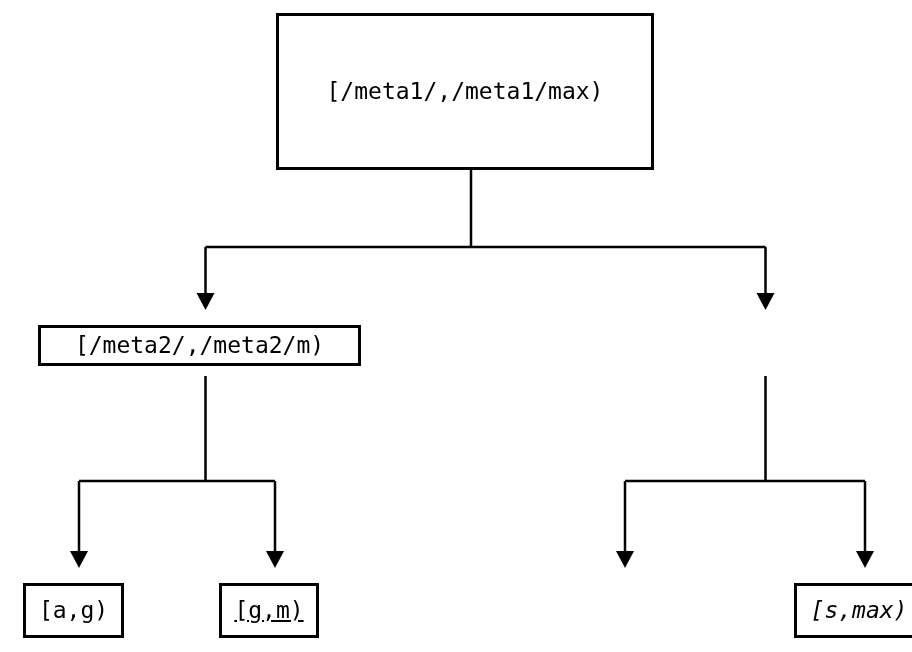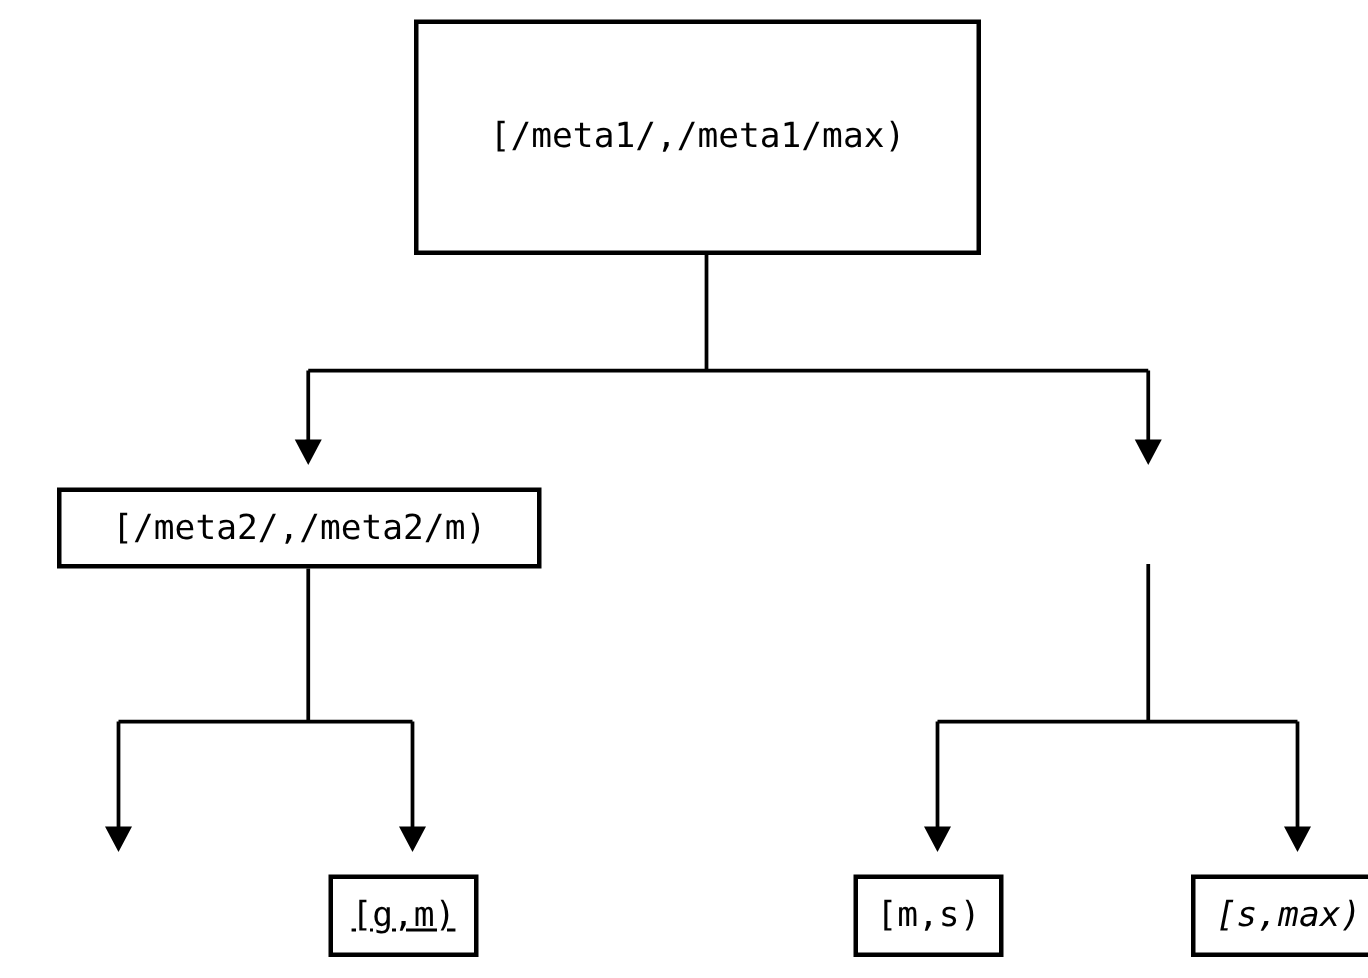--- a/index.html
+++ b/index.html
@@ -34,21 +34,21 @@
     justify-content: center;
     font-size: 23px;
     line-height: 1;
     white-space: nowrap;
   }
   .node span {
     display: block;
   }
   
   .node-root       { left: 260px; top: 13px;  width: 378px; height: 157px; }
-  .node-meta2-left { left: 22px;  top: 325px; width: 323px; height: 54px; }
+  .node-meta2-left { left: 22px;  top: 325px; width: 323px; height: 41px; }
   .node-meta2-right{ left: 582px; top: 325px; width: 323px; height: 51px; }
   .node-leaf-ag    { left: 7px;   top: 583px; width: 101px; height: 55px; }
   .node-leaf-gm    { left: 203px; top: 583px; width: 100px; height: 55px; text-decoration: underline; }
   .node-leaf-ms    { left: 553px; top: 583px; width: 100px; height: 55px; }
   .node-leaf-smax  { left: 778px; top: 583px; width: 130px; height: 55px; font-style: italic; }
 </style>
 </head>
 <body>
 
 <div class="canvas">
@@ -85,26 +85,26 @@
 
   <div class="node node-root">
     <span>[/meta1/,/meta1/max)</span>
   </div>
 
   <div class="node node-meta2-left">
     <span>[/meta2/,/meta2/m)</span>
   </div>
 
 
+  <div class="node node-leaf-ag">
+    <span>[a,g)</span>
+  </div>
 
   <div class="node node-leaf-gm">
     <span>[g,m)</span>
   </div>
 
-  <div class="node node-leaf-ms">
-    <span>[m,s)</span>
-  </div>
 
   <div class="node node-leaf-smax">
     <span>[s,max)</span>
   </div>
 
 </div>
 
 </body></html>

